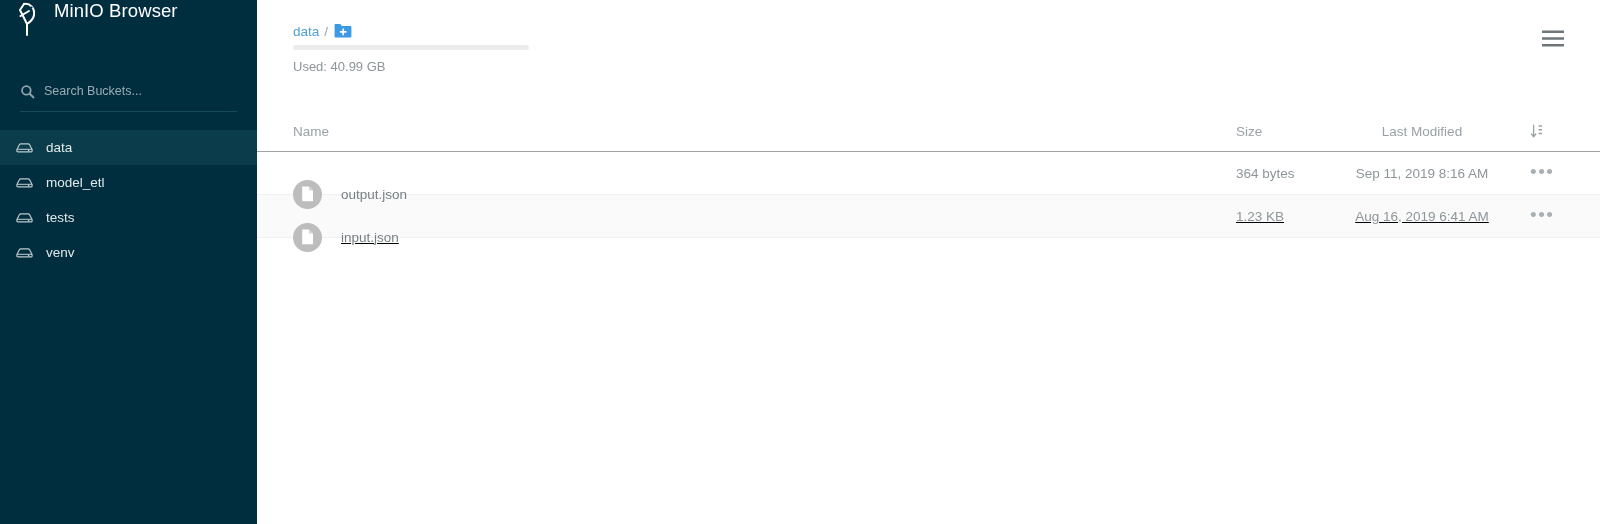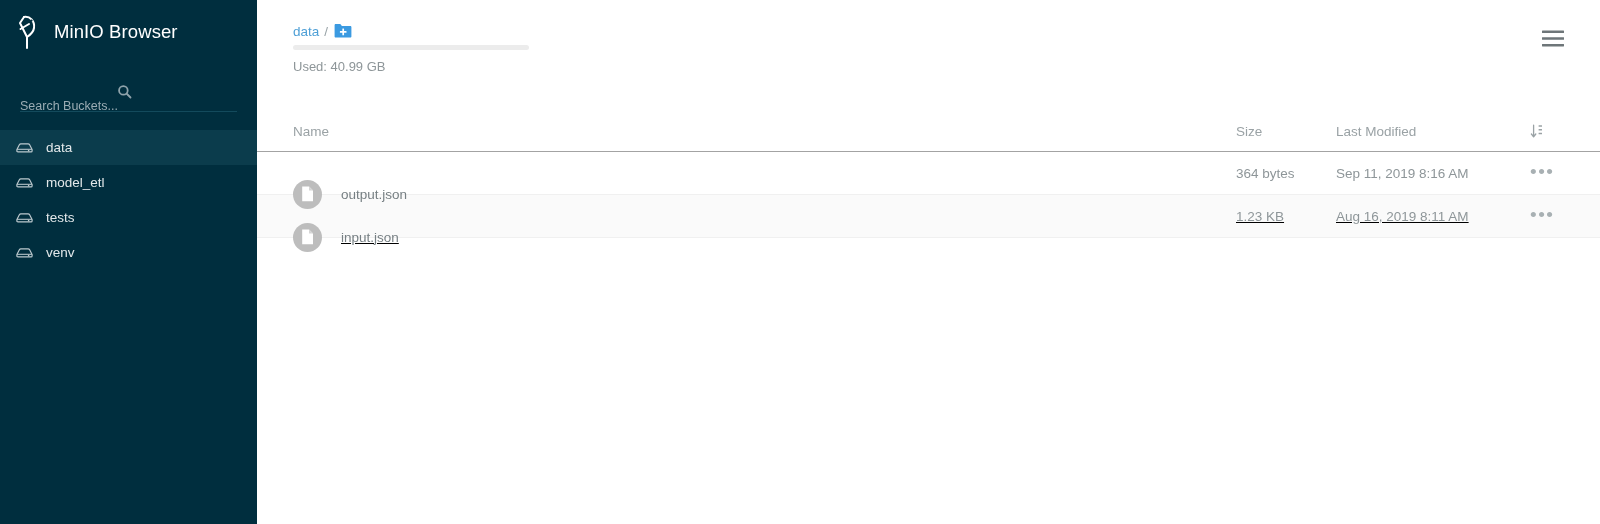--- a/index.html
+++ b/index.html
@@ -22,21 +22,21 @@
   
   .sidebar {
     width: 257px;
     height: 524px;
     background: #002e3e;
     flex: 0 0 257px;
     position: relative;
   }
   .brand {
     display: flex;
-    align-items: center;
+    align-items: flex-start;
     height: 64px;
     padding-left: 14px;
   }
   .brand-logo {
     width: 30px;
     height: 38px;
     flex: 0 0 30px;
     display: block;
   }
   .brand-title {
@@ -46,23 +46,22 @@
     letter-spacing: 0.1px;
     margin-left: 10px;
     white-space: nowrap;
   }
 
   .search-wrap {
     margin: 20px 20px 0 20px;
     padding-bottom: 9px;
     border-bottom: 1px solid #134a5c;
     display: flex;
-    align-items: center;
+    align-items: flex-start;
     height: 28px;
-    flex-direction: column;
   }
   .search-icon {
     width: 15px; height: 15px;
     flex: 0 0 15px;
     color: #8fa3ab;
     display: block;
     margin-right: 9px;
   }
   .search-input {
     background: transparent;
@@ -173,21 +172,21 @@
   .table-head {
     display: flex;
     align-items: center;
     height: 40px;
     padding: 0 0 0 36px;
     border-bottom: 1px solid #a3a3a3;
     position: relative;
   }
   .col-name  { flex: 1 1 auto; }
   .col-size  { flex: 0 0 118px; text-align: left; padding-left: 18px;}
-  .col-date  { flex: 0 0 172px; text-align: left; }
+  .col-date  { flex: 0 0 172px; text-align: center; }
   .col-act   { flex: 0 0 92px; text-align: left; padding-left: 22px;}
 
   .th {
     color: #9aa2a5;
     font-size: 13.5px;
     font-weight: 400;
   }
   .sort-icon {
     width: 14px; height: 15px;
     display: block;
@@ -390,21 +389,21 @@
         <div class="col-name name-cell">
           <span class="file-avatar">
             <svg viewBox="0 0 13 16" xmlns="http://www.w3.org/2000/svg">
               <path d="M1.2 0.6 L8.0 0.6 L12.0 4.6 L12.0 15.2 L1.2 15.2 Z" fill="#ffffff"></path>
               <path d="M8.0 0.6 L8.0 4.6 L12.0 4.6 Z" fill="#d5d5d5"></path>
             </svg>
           </span>
           <span class="file-name">input.json</span>
         </div>
         <div class="col-size cell-text">1.23 KB</div>
-        <div class="col-date cell-text">Aug 16, 2019 8:11 AM</div>
+        <div class="col-date cell-text">Aug 16, 2019 6:41 AM</div>
         <div class="col-act">
           <span class="dots-btn">•••</span>
         </div>
       </div>
 
     </div>
   </section>
 </div>
 
 </body></html>

